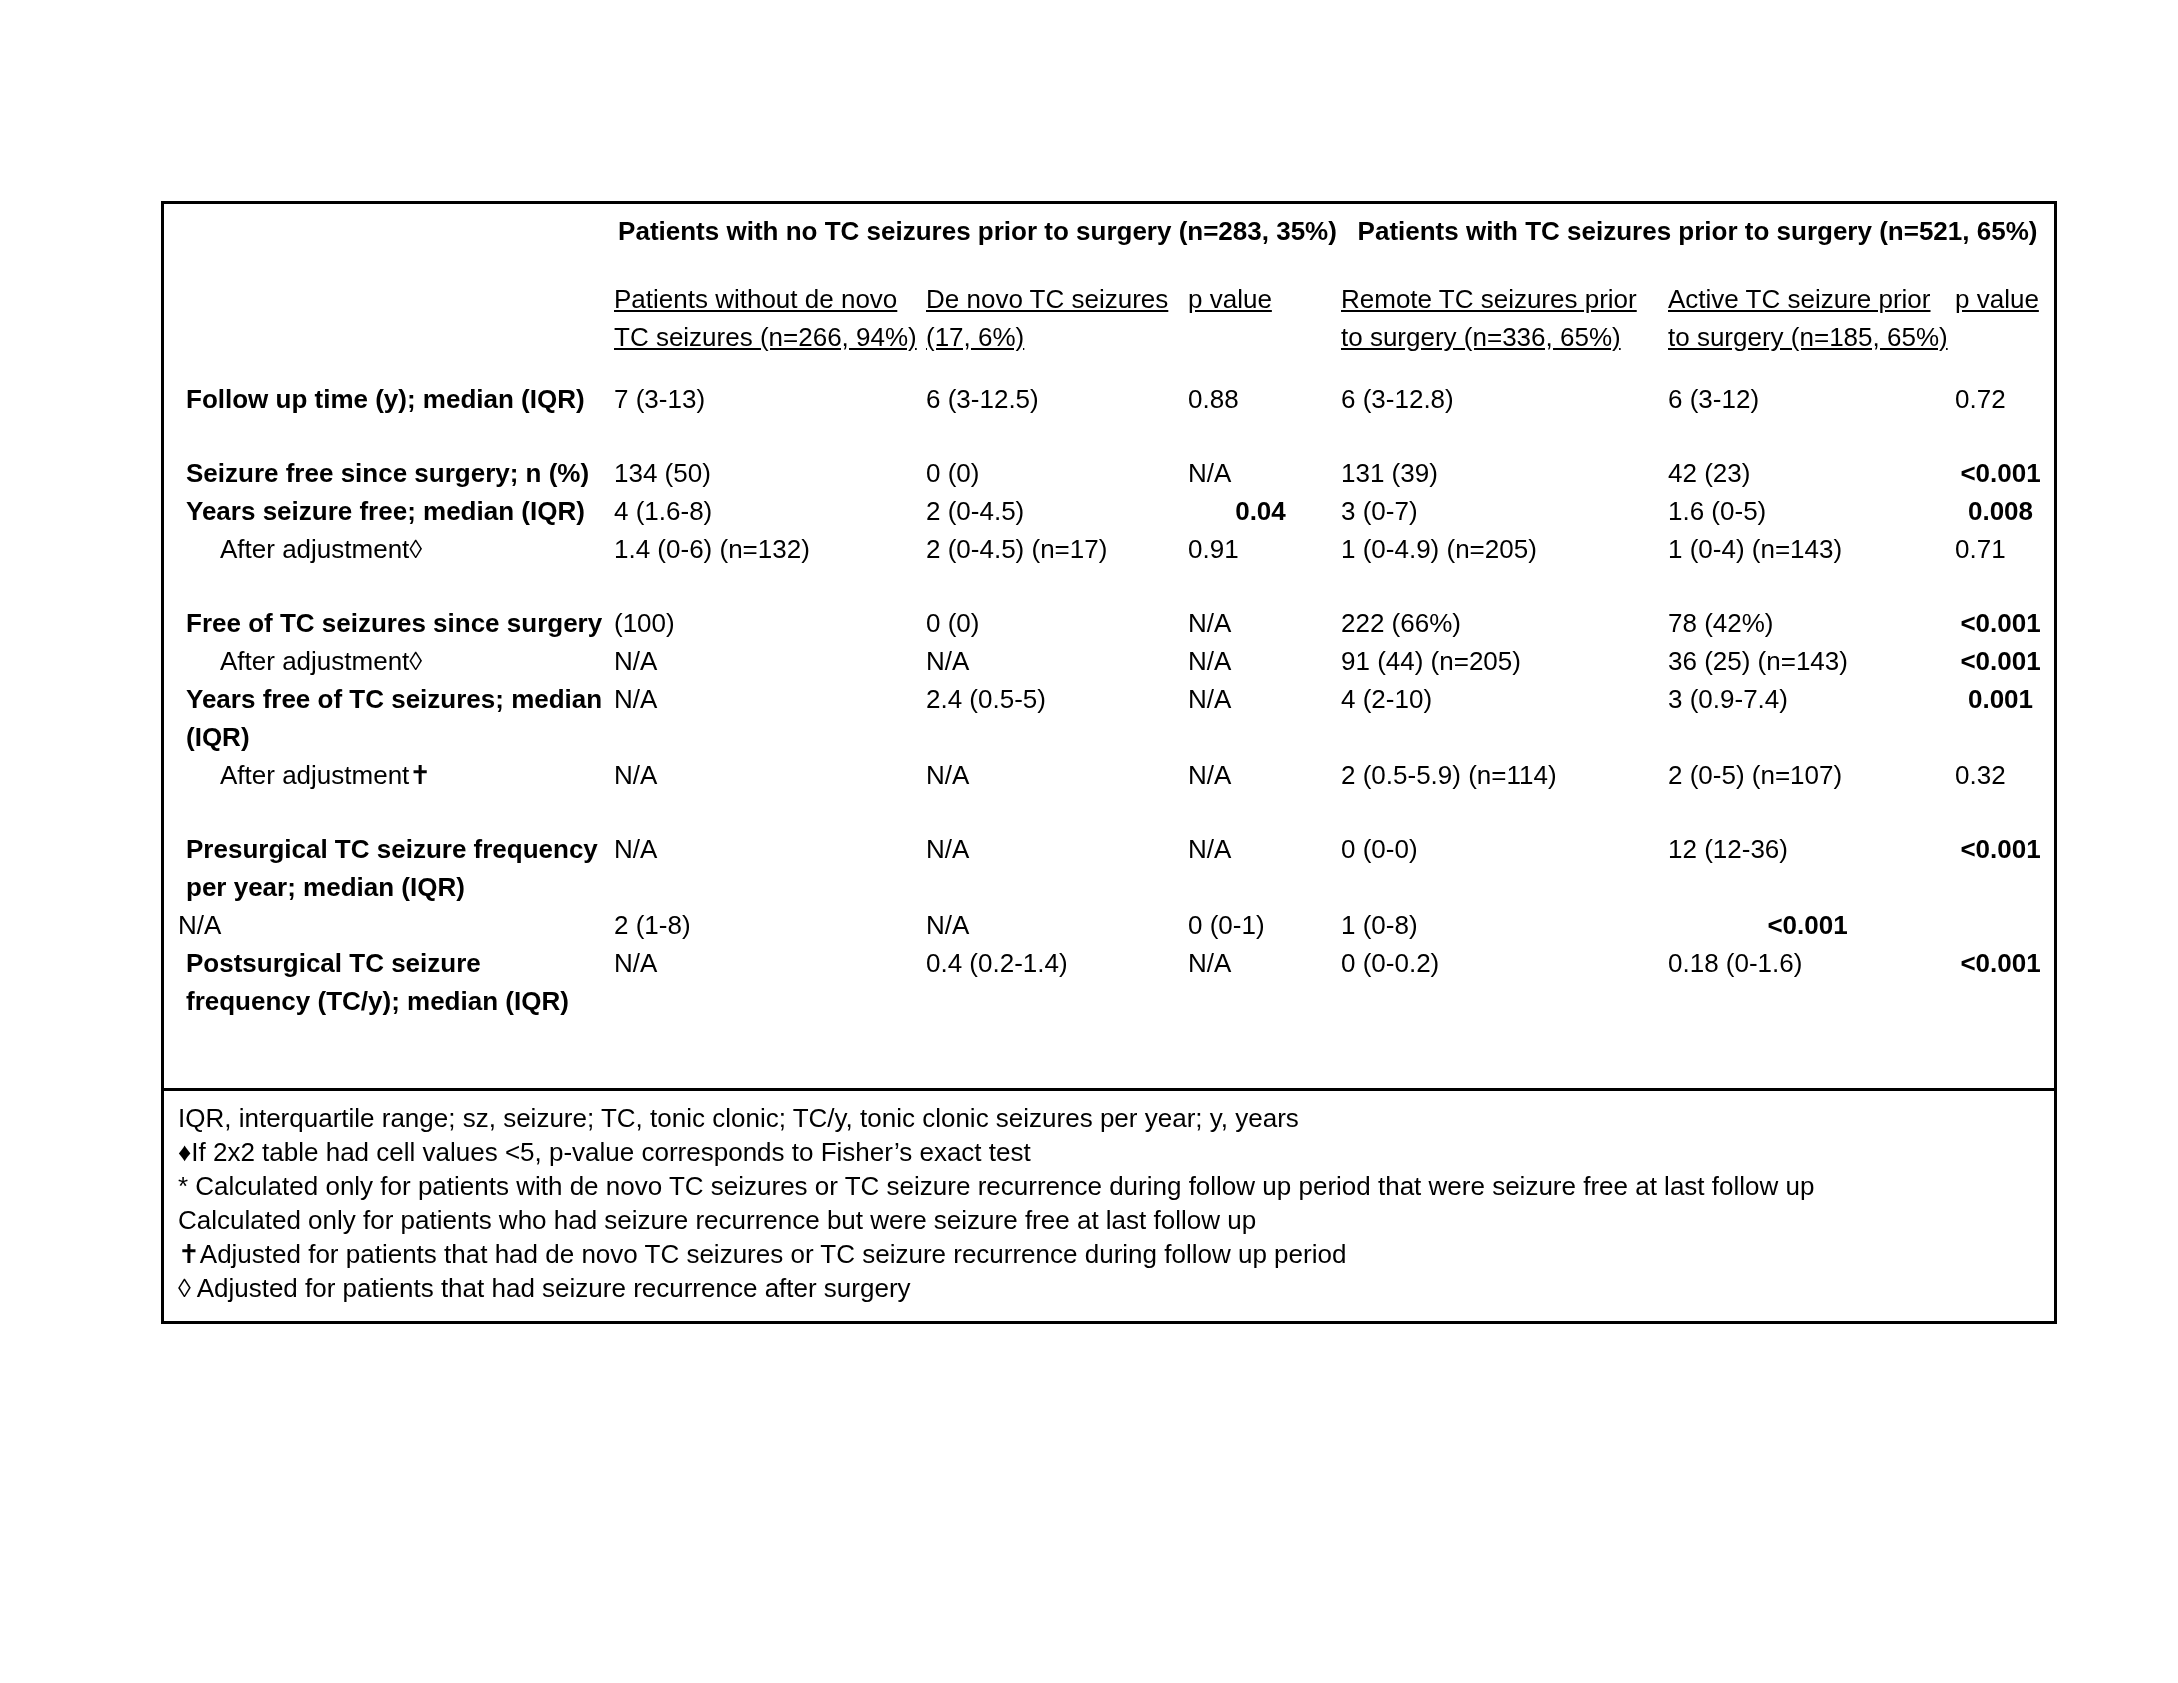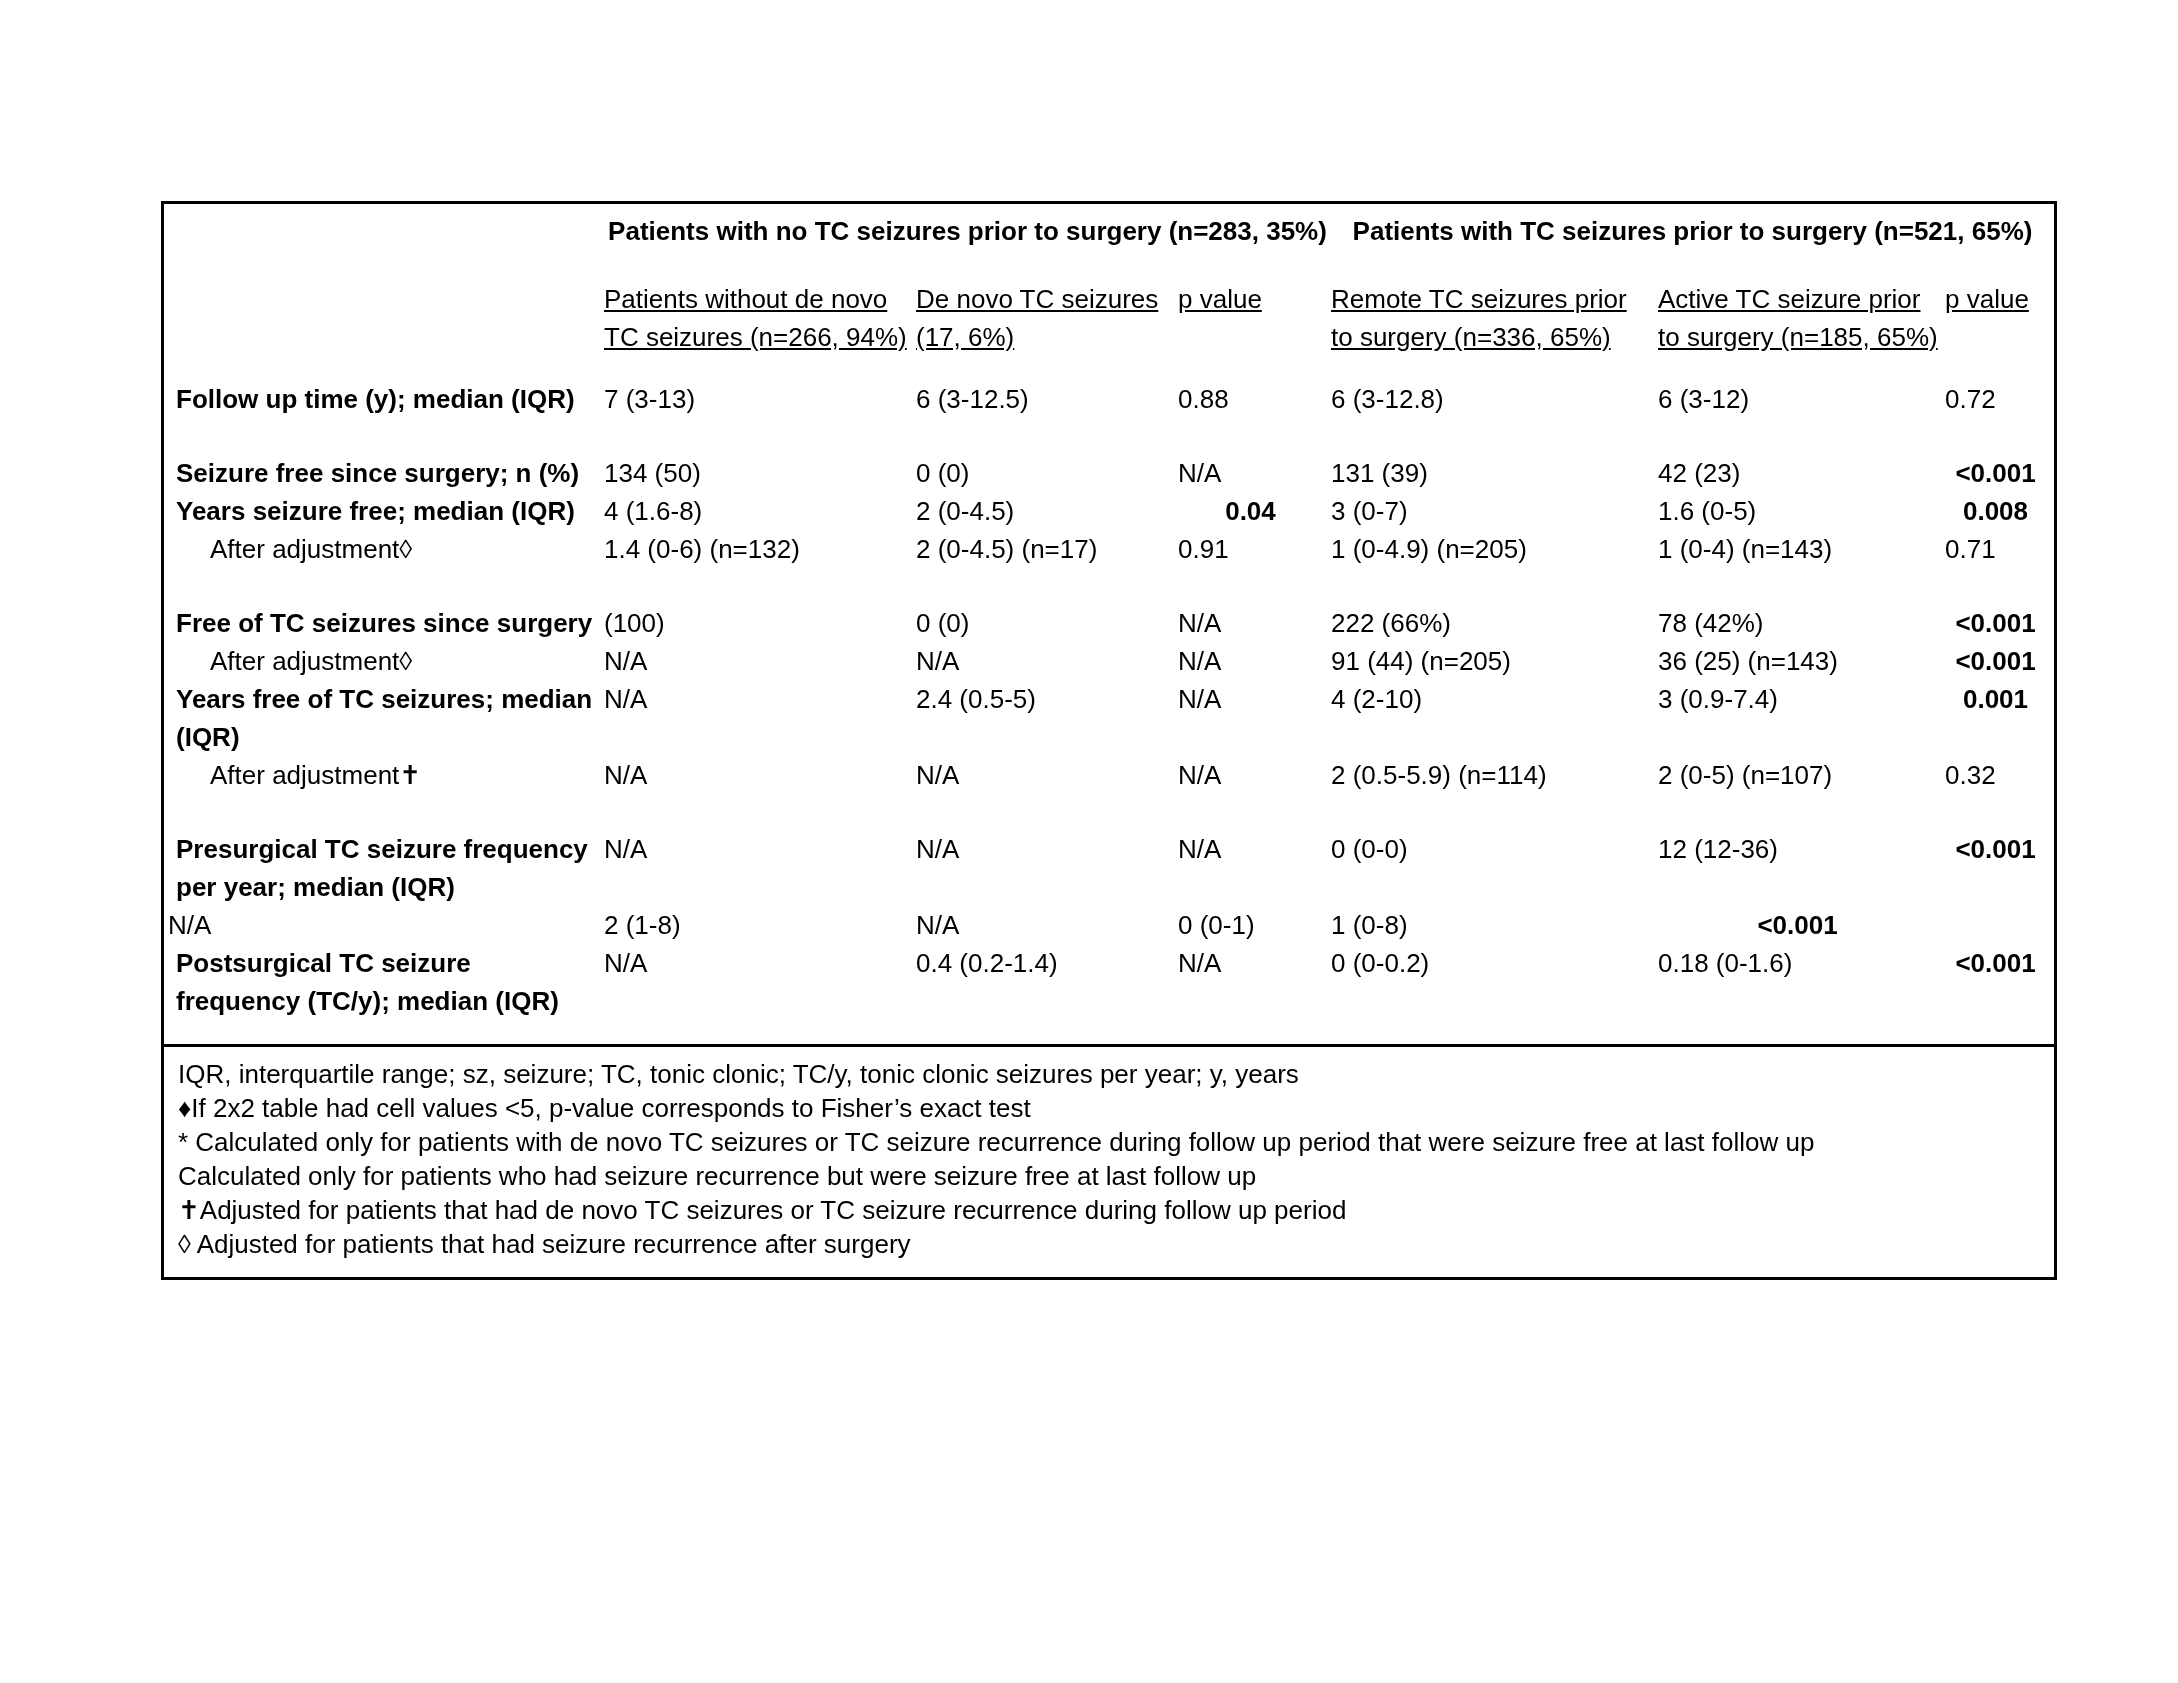--- a/index.html
+++ b/index.html
@@ -12,40 +12,40 @@
   .tablebox {
     position:absolute; left:161px; top:201px;
     width:1896px; box-sizing:border-box;
     border:3px solid #000;
     background:#fff;
   }
   .body-area { padding:8px 0 24px 0; }
   .row {
     display:grid;
     grid-template-columns:436px 312px 262px 153px 327px 287px auto;
-    padding-left:4px;
+    padding-left:14px;
     font-size:26px; line-height:38px;
     align-items:start;
   }
   .ghead { font-weight:bold; }
   .g1 { grid-column:2/5; text-align:center; white-space:nowrap; }
   .g2 { grid-column:5/8; text-align:center; white-space:nowrap; }
   .subhead { margin-top:30px;text-decoration:underline; }
   .subhead .th { font-weight:normal; padding-right:4px; }
   .subhead .th-remote { padding-right:28px; }
   .firstrow { margin-top:24px; }
   .td { white-space:nowrap; padding-right:8px; }
   .label { font-weight:bold; white-space:normal; padding-right:10px;margin-left:8px; }
   .label.indent { font-weight:normal; padding-left:34px; }
   .b { font-weight:bold;text-align:center; }
   .spacer { height:36px; }
   .footnotes {
     border-top:3px solid #000;
     padding:10px 14px 16px 14px;
-    font-size:26px; line-height:34px;
+    font-size:26px; line-height:34px;margin-top:44px;
   }
   .fline { white-space:nowrap; }
 </style>
 </head>
 <body>
 
 <div class="tablebox">
   <div class="body-area">
 
     <div class="row ghead">

